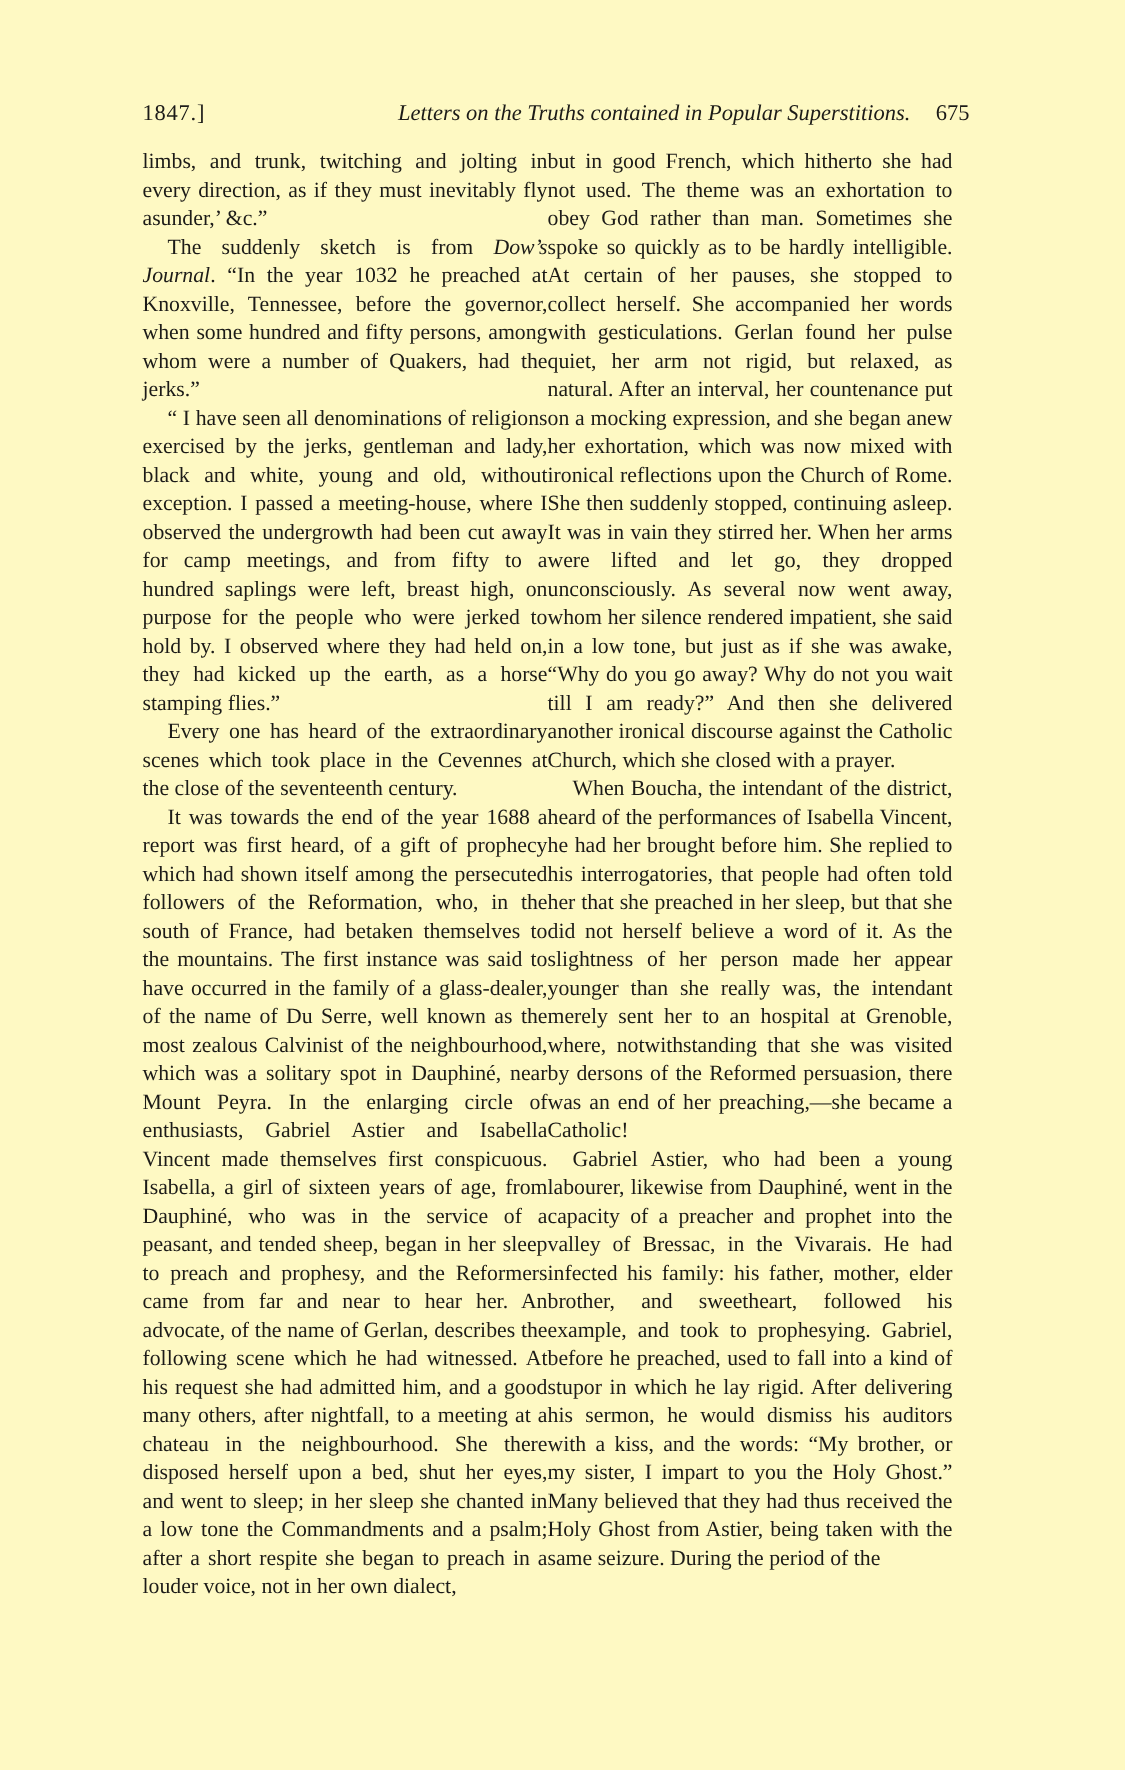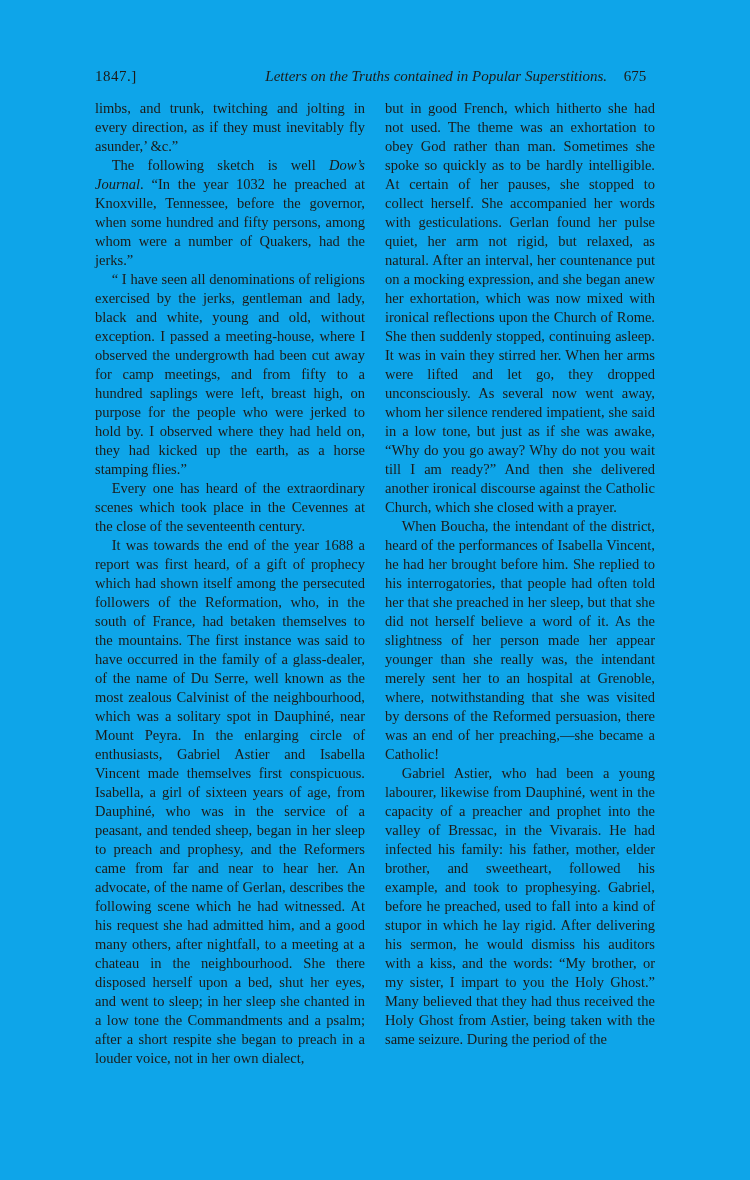--- a/index.html
+++ b/index.html
@@ -4,21 +4,21 @@
 <style>
   html, body {
     margin: 0;
     padding: 0;
     background: #f6f5f1;
   }
   .page {
     position: relative;
     width: 750px;
     height: 1180px;
-    background: #0ea5e9;
+    background: #fef9c3;
     color: #1c1b18;
     font-family: "Liberation Serif", "DejaVu Serif", serif;
     overflow: hidden;
     box-sizing: border-box;
     padding: 68px 95px 0 95px;
   }
   .header {
     display: flex;
     align-items: baseline;
     justify-content: space-between;
@@ -35,21 +35,20 @@
     text-align: right;
     font-style: italic;
     padding: 0 8px;
   }
   .header .pagenum {
     min-width: 40px;
     text-align: center;
   }
   .columns {
     display: flex;
-    gap: 20px;
     margin-top: 3px;
   }
   .col {
     width: 270px;
     font-size: 14.5px;
     line-height: 19px;
     text-align: justify;
     text-justify: inter-word;
   }
   .para {
@@ -67,21 +66,21 @@
 
 <div class="page">
   <div class="header">
     <span class="year">1847.]</span>
     <span class="title">Letters on the Truths contained in Popular Superstitions.</span>
     <span class="pagenum">675</span>
   </div>
   <div class="columns">
     <div class="col">
         <p class="para"><span>limbs, and trunk, twitching and jolting in every direction, as if they must inevitably fly asunder,’ &amp;c.”</span></p>
-        <p class="para indent"><span>The following sketch is well </span><span class="it">Dow’s Journal</span><span>. “In the year 1032 he preached at Knoxville, Tennessee, before the governor, when some hundred and fifty persons, among whom were a number of Quakers, had the jerks.”</span></p>
+        <p class="para indent"><span>The suddenly sketch is from </span><span class="it">Dow’s Journal</span><span>. “In the year 1032 he preached at Knoxville, Tennessee, before the governor, when some hundred and fifty persons, among whom were a number of Quakers, had the jerks.”</span></p>
         <p class="para indent"><span>“ I have seen all denominations of religions exercised by the jerks, gentleman and lady, black and white, young and old, without exception. I passed a meeting-house, where I observed the undergrowth had been cut away for camp meetings, and from fifty to a hundred saplings were left, breast high, on purpose for the people who were jerked to hold by. I observed where they had held on, they had kicked up the earth, as a horse stamping flies.”</span></p>
         <p class="para indent"><span>Every one has heard of the extraordinary scenes which took place in the Cevennes at the close of the seventeenth century.</span></p>
         <p class="para indent"><span>It was towards the end of the year 1688 a report was first heard, of a gift of prophecy which had shown itself among the persecuted followers of the Reformation, who, in the south of France, had betaken themselves to the mountains. The first instance was said to have occurred in the family of a glass-dealer, of the name of Du Serre, well known as the most zealous Calvinist of the neighbourhood, which was a solitary spot in Dauphiné, near Mount Peyra. In the enlarging circle of enthusiasts, Gabriel Astier and Isabella Vincent made themselves first conspicuous. Isabella, a girl of sixteen years of age, from Dauphiné, who was in the service of a peasant, and tended sheep, began in her sleep to preach and prophesy, and the Reformers came from far and near to hear her. An advocate, of the name of Gerlan, describes the following scene which he had witnessed. At his request she had admitted him, and a good many others, after nightfall, to a meeting at a chateau in the neighbourhood. She there disposed herself upon a bed, shut her eyes, and went to sleep; in her sleep she chanted in a low tone the Commandments and a psalm; after a short respite she began to preach in a louder voice, not in her own dialect,</span></p>
       </div>
     <div class="col">
         <p class="para"><span>but in good French, which hitherto she had not used. The theme was an exhortation to obey God rather than man. Sometimes she spoke so quickly as to be hardly intelligible. At certain of her pauses, she stopped to collect herself. She accompanied her words with gesticulations. Gerlan found her pulse quiet, her arm not rigid, but relaxed, as natural. After an interval, her countenance put on a mocking expression, and she began anew her exhortation, which was now mixed with ironical reflections upon the Church of Rome. She then suddenly stopped, continuing asleep. It was in vain they stirred her. When her arms were lifted and let go, they dropped unconsciously. As several now went away, whom her silence rendered impatient, she said in a low tone, but just as if she was awake, “Why do you go away? Why do not you wait till I am ready?” And then she delivered another ironical discourse against the Catholic Church, which she closed with a prayer.</span></p>
         <p class="para indent"><span>When Boucha, the intendant of the district, heard of the performances of Isabella Vincent, he had her brought before him. She replied to his interrogatories, that people had often told her that she preached in her sleep, but that she did not herself believe a word of it. As the slightness of her person made her appear younger than she really was, the intendant merely sent her to an hospital at Grenoble, where, notwithstanding that she was visited by dersons of the Reformed persuasion, there was an end of her preaching,—she became a Catholic!</span></p>
         <p class="para indent"><span>Gabriel Astier, who had been a young labourer, likewise from Dauphiné, went in the capacity of a preacher and prophet into the valley of Bressac, in the Vivarais. He had infected his family: his father, mother, elder brother, and sweetheart, followed his example, and took to prophesying. Gabriel, before he preached, used to fall into a kind of stupor in which he lay rigid. After delivering his sermon, he would dismiss his auditors with a kiss, and the words: “My brother, or my sister, I impart to you the Holy Ghost.” Many believed that they had thus received the Holy Ghost from Astier, being taken with the same seizure. During the period of the</span></p>
       </div>
   </div>

